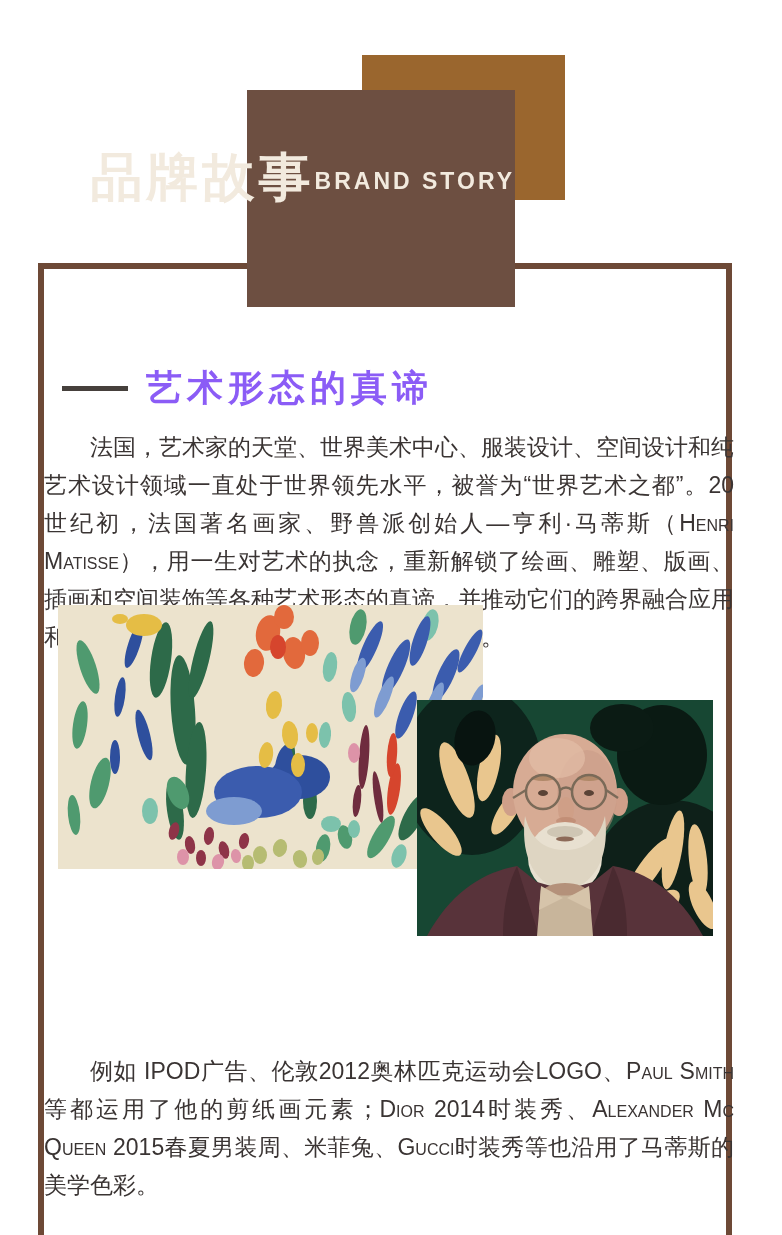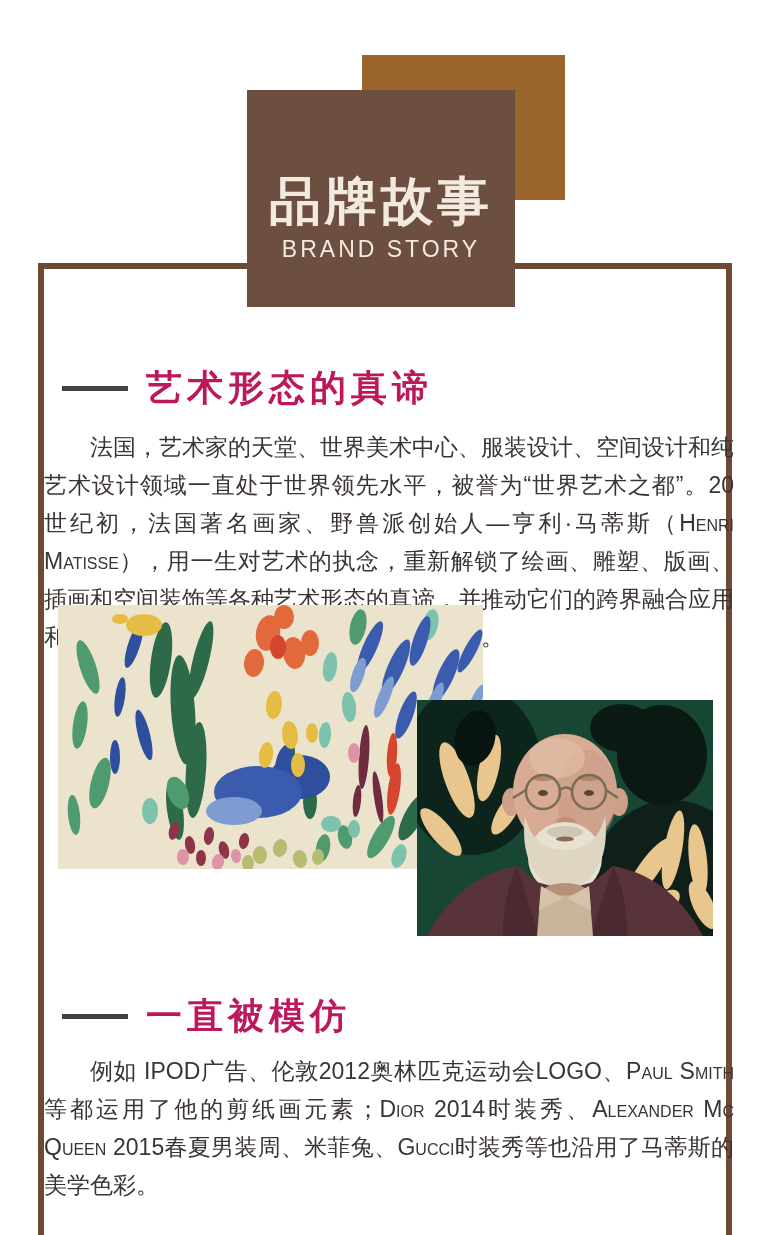--- a/index.html
+++ b/index.html
@@ -2,33 +2,33 @@
 <html><head>
 <meta charset="utf-8">
 <style>
   html,body{margin:0;padding:0;background:#ffffff;}
   body{font-family:"Liberation Sans", sans-serif;}
   .page{position:relative;width:782px;height:1235px;background:#ffffff;overflow:hidden;}
 
   
   .back-square{position:absolute;left:362px;top:55px;width:203px;height:145px;background:#9a662e;}
   .front-square{position:absolute;left:247px;top:90px;width:268px;height:217px;background:#6d4f41;
-    display:flex;flex-direction:column;align-items:center;justify-content:flex-end;
+    display:flex;flex-direction:row;align-items:center;justify-content:flex-end;
     padding-bottom:44px;box-sizing:border-box;z-index:3;}
   .brand-title{color:#f2eade;font-size:52px;font-weight:bold;letter-spacing:4px;line-height:1;white-space:nowrap;}
-  .brand-subtitle{color:#f2eade;font-size:23px;font-weight:400;letter-spacing:3px;margin-top:9px;white-space:nowrap;}
+  .brand-subtitle{color:#f2eade;font-size:23px;font-weight:700;letter-spacing:3px;margin-top:9px;white-space:nowrap;}
 
   
   .frame{position:absolute;left:38px;top:263px;width:694px;height:1000px;
     border:6px solid #6d4936;border-bottom:none;box-sizing:border-box;z-index:1;}
 
   
   .section-heading{position:absolute;left:44px;display:flex;align-items:center;z-index:2;}
   .section-heading .dash{display:inline-block;width:66px;height:5px;background:#46403c;margin-left:18px;margin-right:18px;}
-  .section-heading h2{margin:0;font-size:36px;font-weight:bold;letter-spacing:5px;color:#be185d;line-height:1;}
+  .section-heading h2{margin:0;font-size:36px;font-weight:bold;letter-spacing:5px;color:#8b5cf6;line-height:1;}
   .sh1{top:370px;}
   .sh2{top:998px;}
 
   
   .para-block{position:absolute;left:44px;width:690px;z-index:2;
     font-size:23px;line-height:38px;color:#3a3433;text-align:justify;font-weight:500;}
   .para-block p{margin:0;text-indent:2em;font-variant:small-caps;}
   .pb1{top:428px;}
   .pb2{top:1052px;}
 
@@ -225,22 +225,18 @@
       <path d="M100,166 L122,236 L86,236 C86,204 92,182 100,166 Z" fill="#4a2a30"></path>
       <path d="M196,166 L174,236 L210,236 C210,204 204,182 196,166 Z" fill="#4a2a30"></path>
 
       <ellipse cx="148" cy="192" rx="22" ry="9" fill="#b4917a"></ellipse>
       <path d="M120,236 L124,188 C136,198 160,198 172,188 L176,236 Z" fill="#c8b59b"></path>
       <path d="M124,186 L146,198 L122,210 Z" fill="#d6c4aa"></path>
       <path d="M172,186 L150,198 L174,210 Z" fill="#d6c4aa"></path>
     </svg>
   </div>
 
-  <div class="section-heading sh2">
-    <span class="dash"></span>
-    <h2>一直被模仿</h2>
-  </div>
 
   <div class="para-block pb2">
     <p>例如 IPOD广告、伦敦2012奥林匹克运动会LOGO、Paul Smith等都运用了他的剪纸画元素；Dior 2014时装秀、Alexander Mc Queen 2015春夏男装周、米菲兔、Gucci时装秀等也沿用了马蒂斯的美学色彩。</p>
   </div>
 
 </div>
 
 </body></html>

